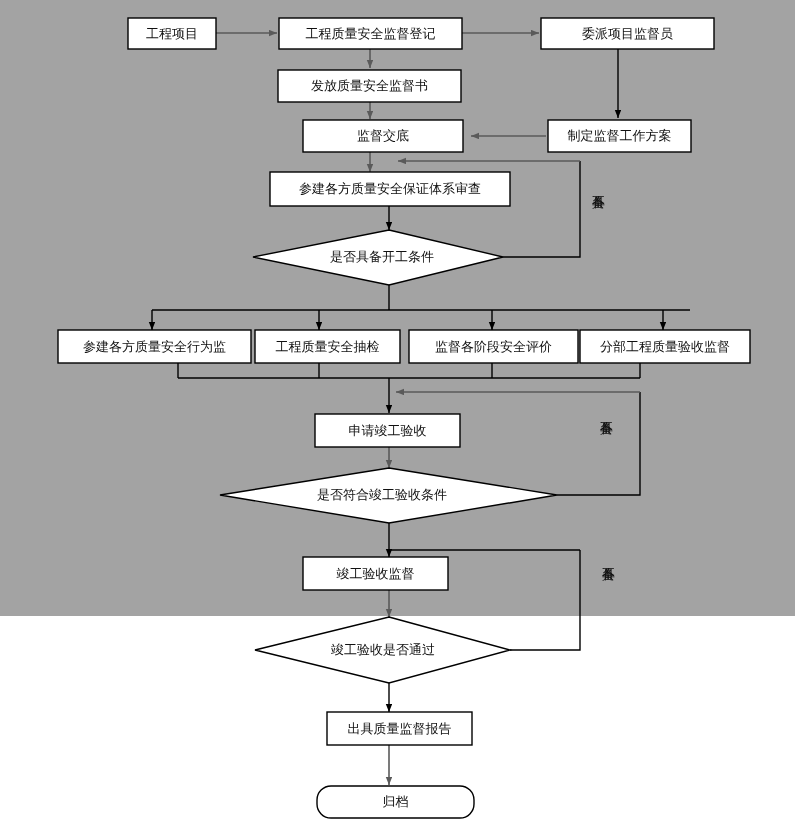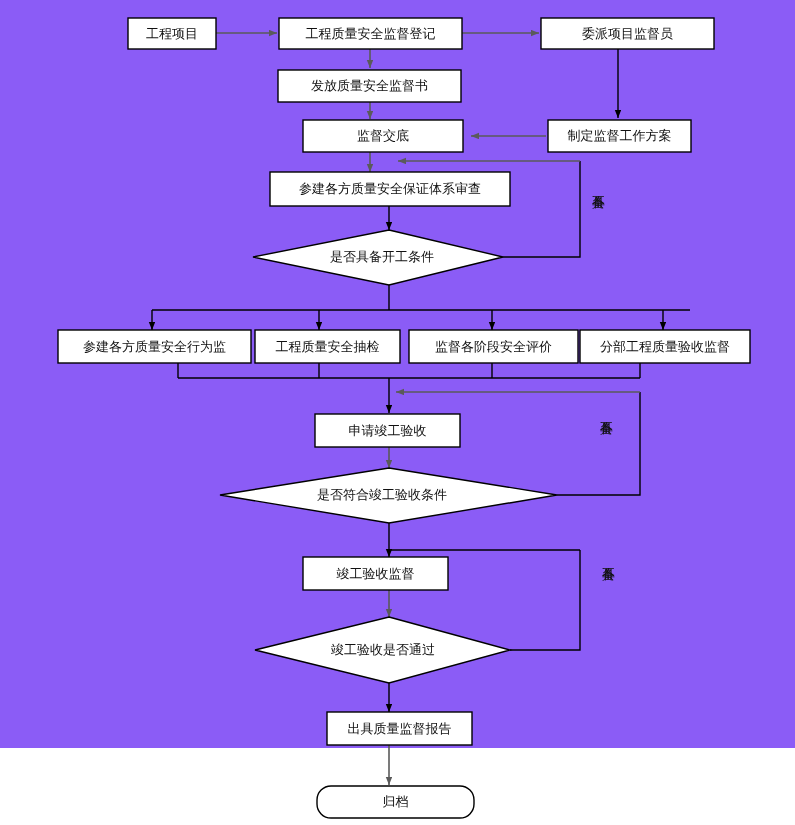--- a/index.html
+++ b/index.html
@@ -9,22 +9,22 @@
   }
   body {
     width: 795px;
     height: 825px;
     font-family: "DejaVu Sans", "Liberation Sans", sans-serif;
     overflow: hidden;
   }
   #flowchart-root {
     position: relative;
     width: 795px;
-    height: 748px;
-    background: #8b5cf6;
+    height: 616px;
+    background: #a3a3a3;
   }
   svg.chart-canvas {
     position: absolute;
     left: 0;
     top: 0;
     width: 795px;
     height: 825px;
   }
   .node-rect {
     fill: #ffffff;

